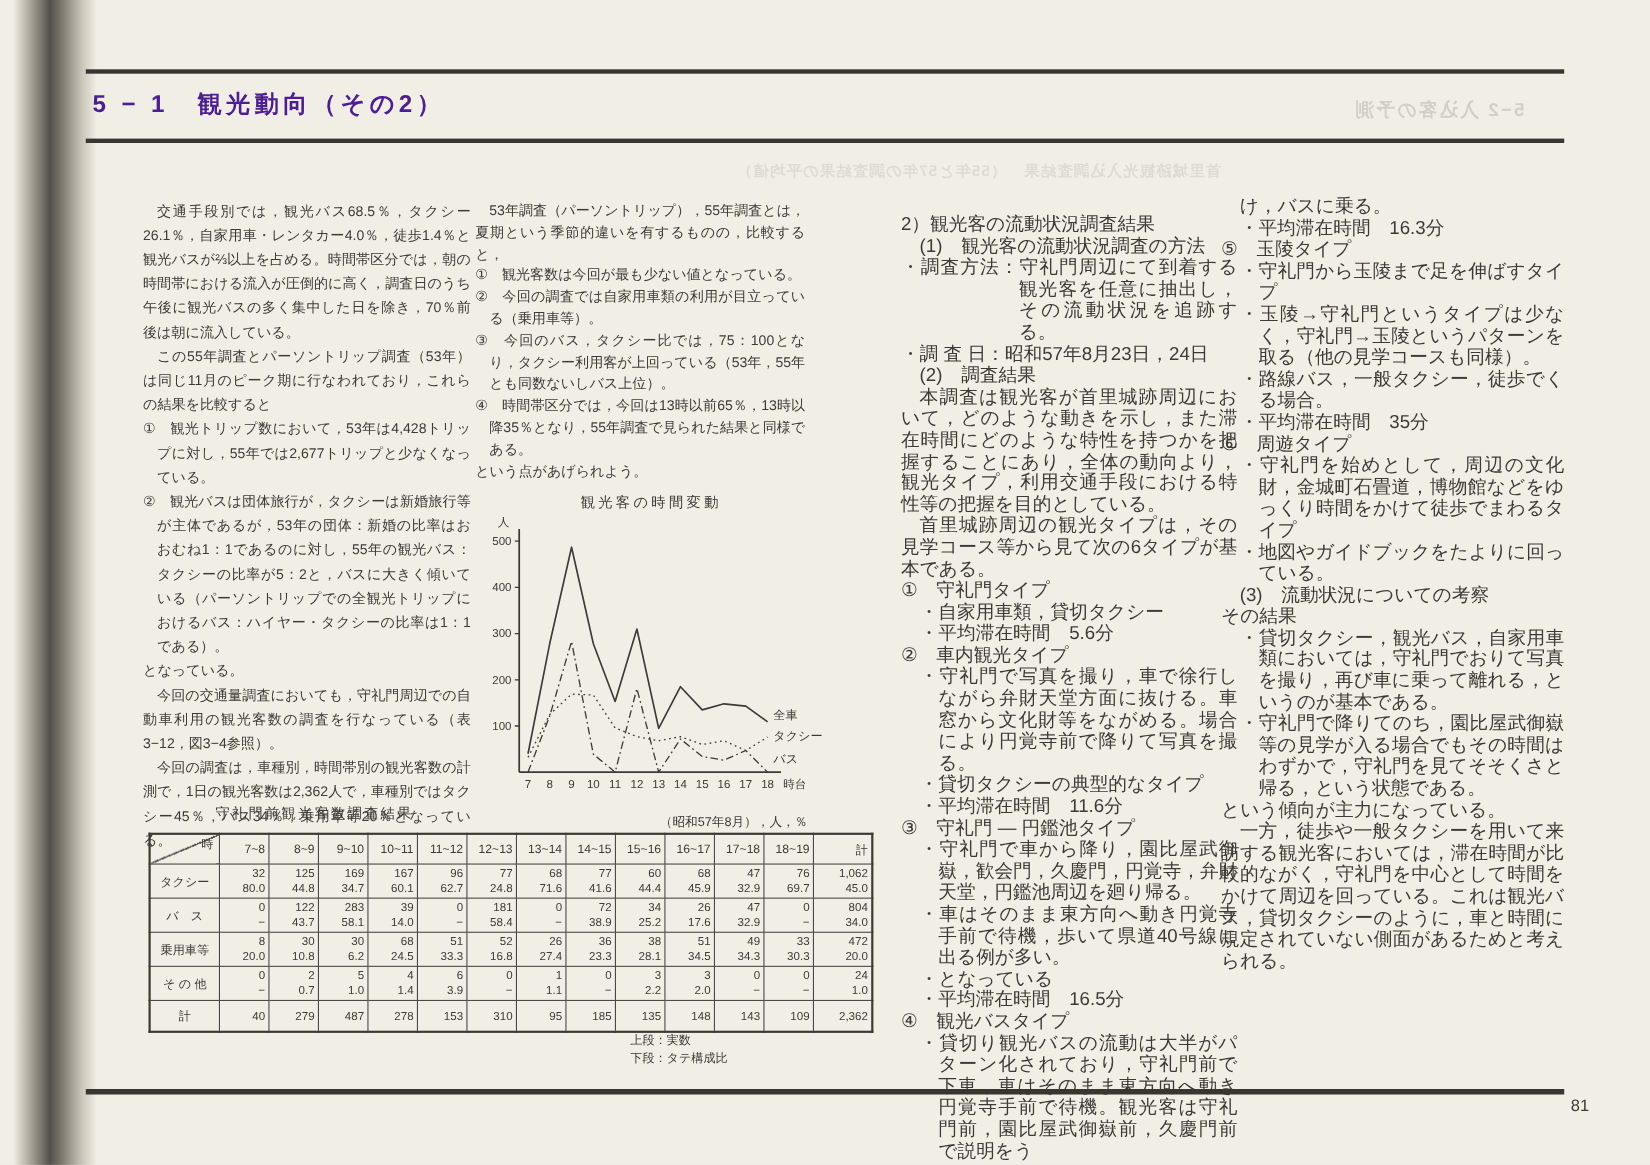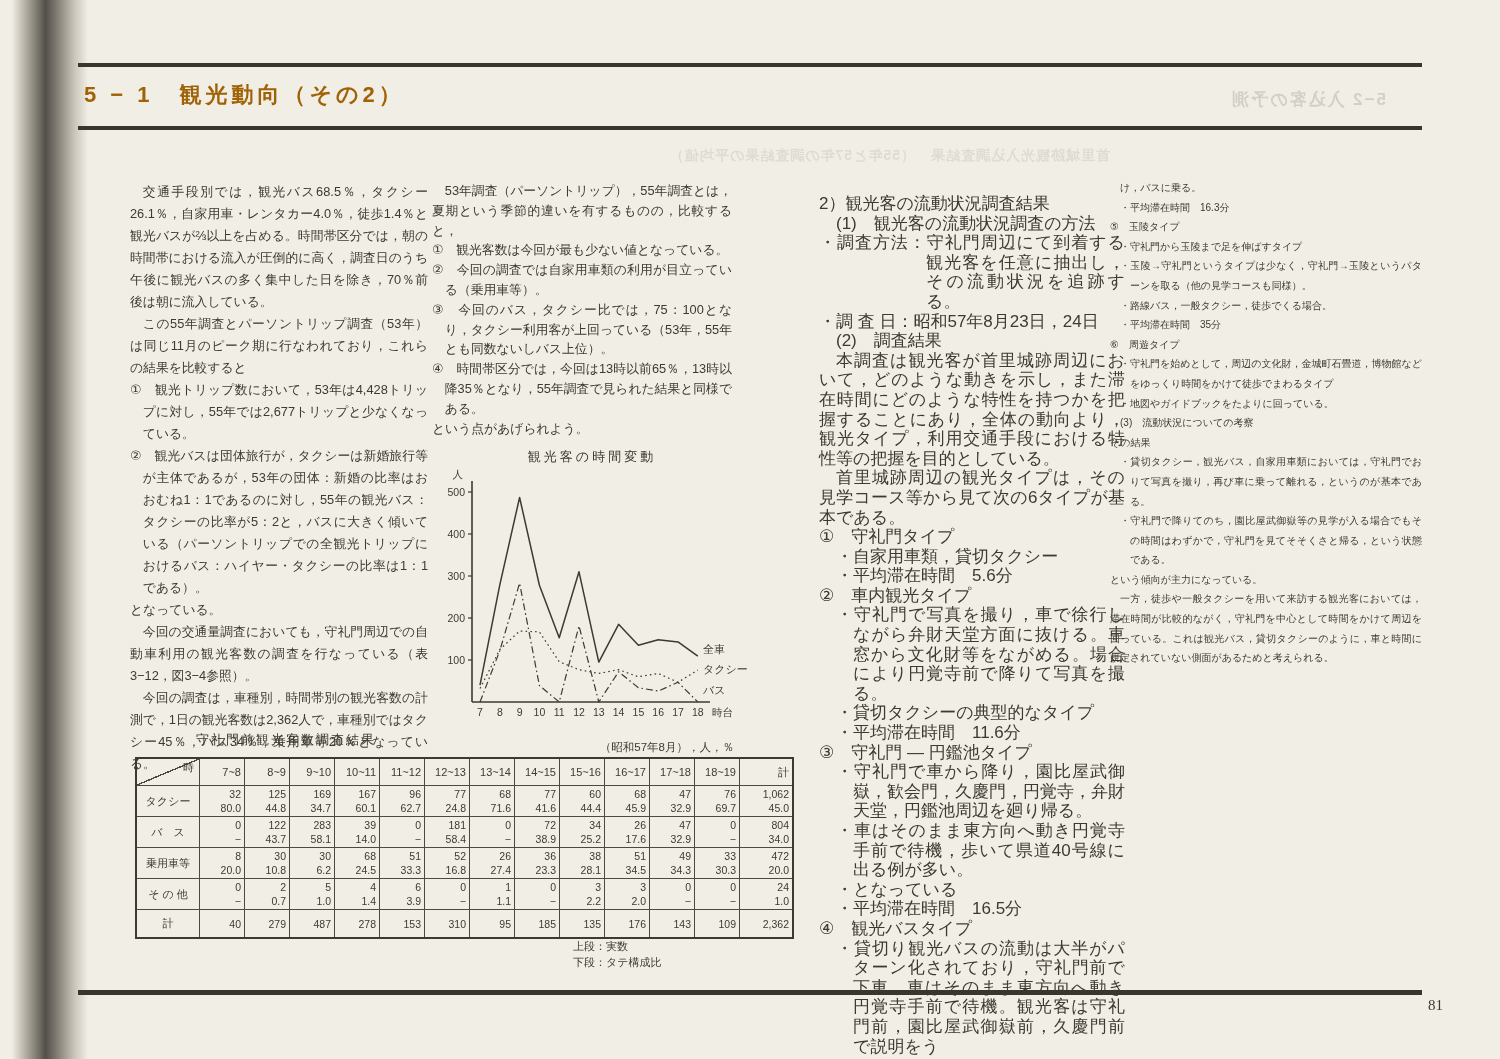--- a/index.html
+++ b/index.html
@@ -11,33 +11,33 @@
   .gutter {
     position:absolute; left:12px; top:0; width:76px; height:1059px;
     background:linear-gradient(90deg,#f1eee5 0%,#b9b5aa 16%,#716e65 36%,#52504a 44%,#7d796f 58%,#c9c5b9 82%,#f1eee5 100%);
   }
   .rule { position:absolute; left:78px; width:1344px; height:4px; background:#38362f; }
   .rule-top { top:63px; }
   .rule-mid { top:126px; }
   .rule-bottom { top:990px; height:5px; }
   .title {
     position:absolute; left:84px; top:80px; margin:0;
-    font-size:22px; font-weight:600; letter-spacing:4px; color:#a16207;
+    font-size:22px; font-weight:600; letter-spacing:4px; color:#4c1d95;
   }
   .bleed {
     position:absolute; color:#7e7c6f; transform:scaleX(-1); font-weight:600;
     pointer-events:none;
   }
   .bleed-header { left:1230px; top:88px; font-size:17px; opacity:.26; letter-spacing:2px;}
   .bleed-mid { left:470px; top:147px; width:640px; font-size:14px; opacity:.16; letter-spacing:1px;}
   .col { position:absolute; text-align:justify; }
   #col1 { left:130px; top:181px; width:298px; font-size:12.8px; line-height:22px; }
   #col2 { left:432px; top:181px; width:300px; font-size:12.8px; line-height:19.8px; }
   #col3 { left:819px; top:178px; width:306px; font-size:17px; line-height:19.6px;margin-top:16px; }
-  #col4 { left:1110px; top:178px; width:312px; font-size:10px; line-height:19.6px; }
+  #col4 { left:1110px; top:178px; width:312px; font-size:17px; line-height:19.6px; }
   .c-p    { text-indent:1em; }
   .c-num  { padding-left:1em; text-indent:-1em; }
   .c-b    { padding-left:2em; text-indent:-1em; }
   .c-def  { padding-left:6.3em; text-indent:-6.3em; }
   .c-s    { padding-left:1em; }
   .c-cont { padding-left:1em; }
   .chart-block { position:absolute; left:436px; top:448px; width:312px; }
   .chart-title { text-align:center; font-size:13px; letter-spacing:3px; margin:0 0 1px 0; }
   .tbl-title { position:absolute; left:196px; top:731px; font-size:13px; letter-spacing:2px; }
   .tbl-note  { position:absolute; left:558px; top:740px; width:176px; text-align:right; font-size:11.5px; }
@@ -51,21 +51,21 @@
   #survey-table .dc { width:38px; text-align:right; }
   #survey-table .tc { width:46px; text-align:right; }
   #survey-table .cnt, #survey-table .rat { line-height:14px; }
   #survey-table .trow td { height:25px; }
   .diag {
     position:relative; width:56px;
     background:linear-gradient(to bottom right, transparent calc(50% - 0.7px), #4b4943 calc(50% - 0.7px), #4b4943 calc(50% + 0.7px), transparent calc(50% + 0.7px));
   }
   .diag span { position:absolute; right:5px; top:1px; font-size:11px; }
   .tbl-legend { position:absolute; left:573px; top:938px; font-size:11px; line-height:16px; }
-  .pageno { position:absolute; left:1428px; top:997px; font-size:15px; font-family:Liberation Serif, serif; }
+  .pageno { position:absolute; left:1428px; top:997px; font-size:15px; font-family:Liberation Sans, sans-serif; }
   svg text { fill:#3c3a33; font-family:"Liberation Sans","DejaVu Sans",sans-serif; }
 </style>
 </head>
 <body>
 
 <div class="page">
   <div class="gutter"></div>
 
   <div class="rule rule-top"></div>
   <h1 class="title">5 − 1　観光動向（その2）</h1>
@@ -418,21 +418,21 @@
           <td class="lab">計</td>
           <td class="dc">40</td>
           <td class="dc">279</td>
           <td class="dc">487</td>
           <td class="dc">278</td>
           <td class="dc">153</td>
           <td class="dc">310</td>
           <td class="dc">95</td>
           <td class="dc">185</td>
           <td class="dc">135</td>
-          <td class="dc">176</td>
+          <td class="dc">148</td>
           <td class="dc">143</td>
           <td class="dc">109</td>
           <td class="tc">2,362</td>
         </tr>
       </tbody>
     </table>
   <div class="tbl-legend">
     <div>上段：実数</div>
     <div>下段：タテ構成比</div>
   </div>

